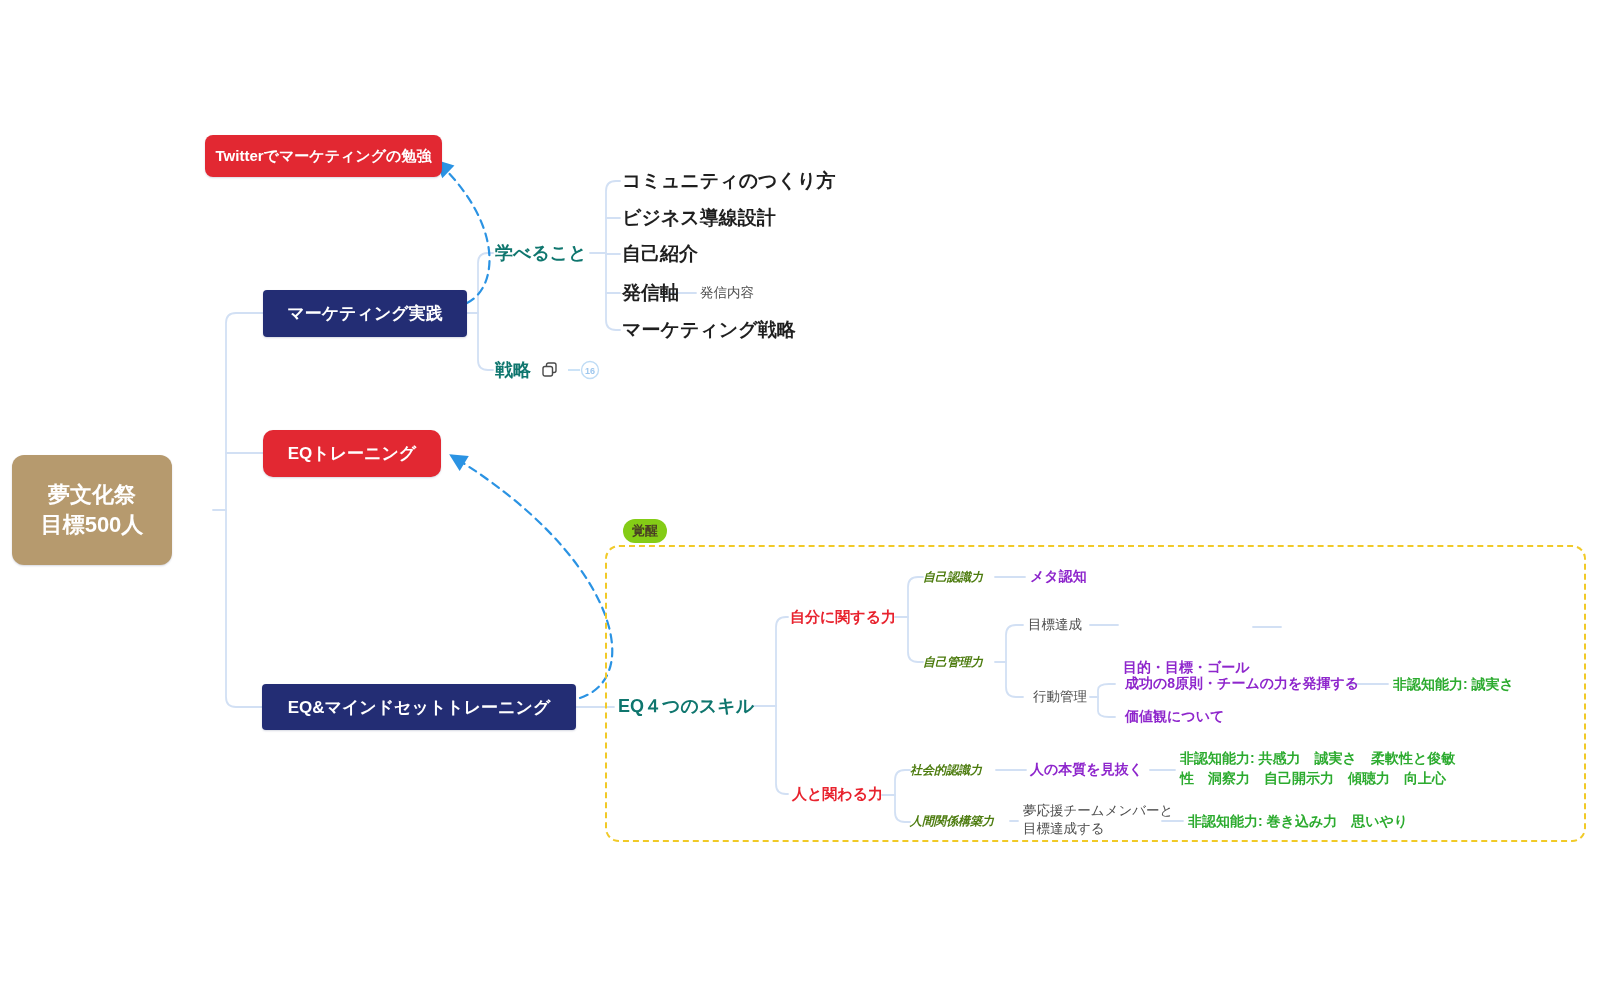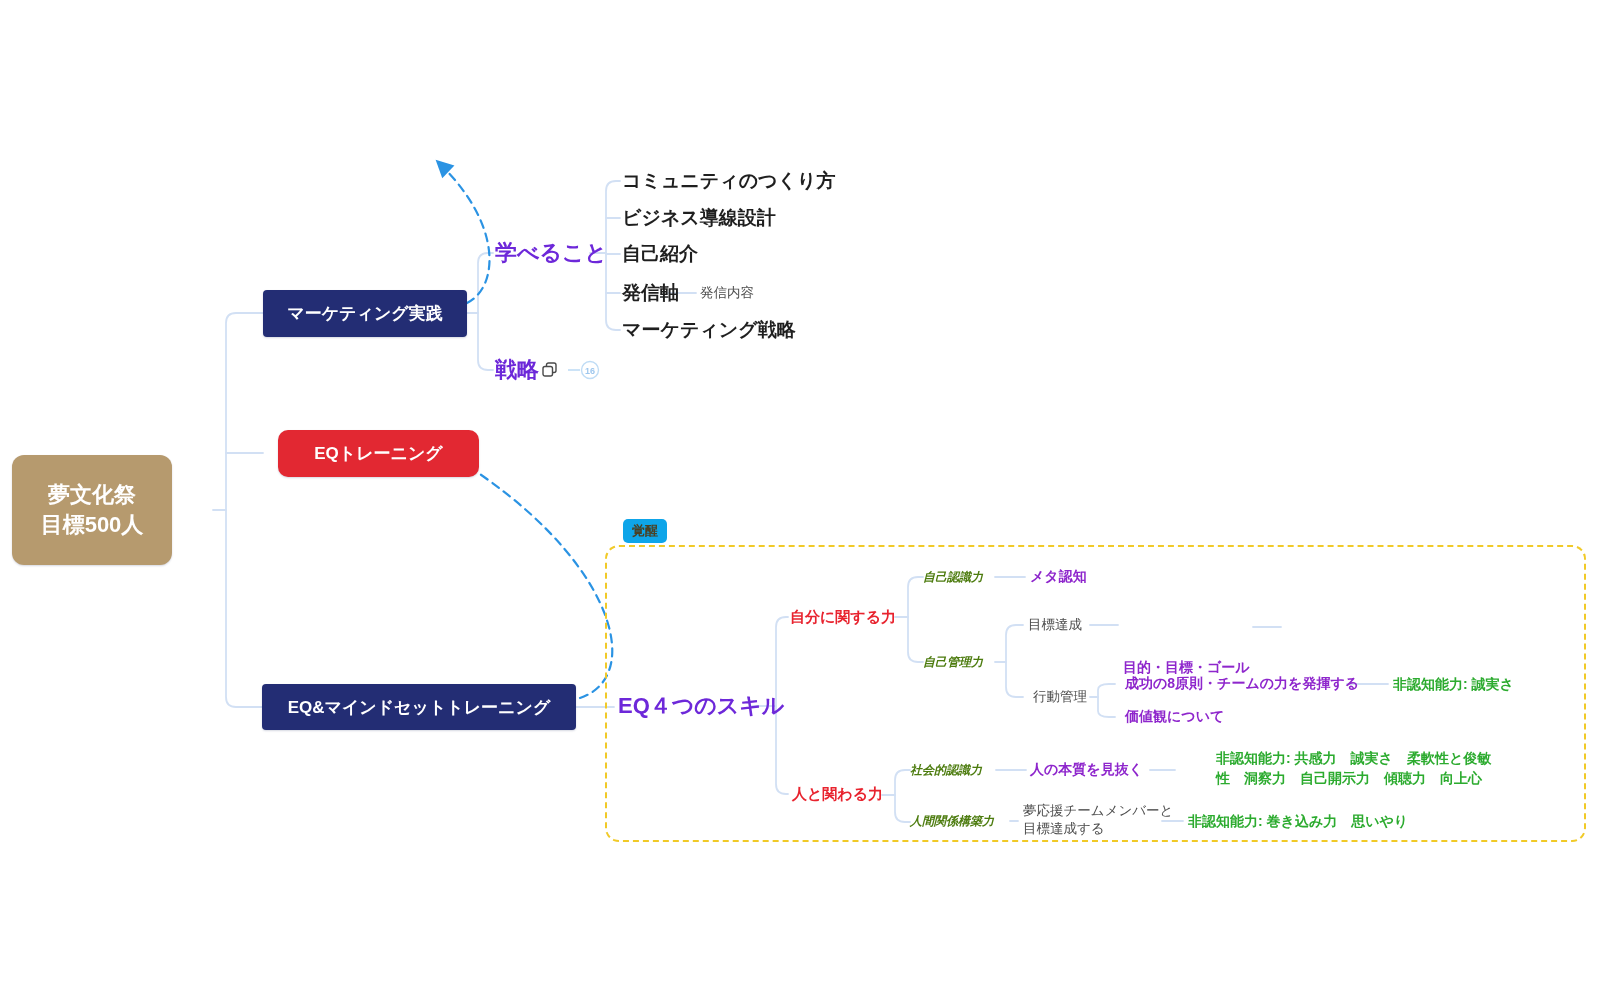--- a/index.html
+++ b/index.html
@@ -8,33 +8,33 @@
   svg.layer{position:absolute;left:0;top:0;pointer-events:none;}
   .abs{position:absolute;}
   .ct{position:absolute;transform:translateY(-50%);white-space:nowrap;}
   .box{position:absolute;display:flex;align-items:center;justify-content:center;
        color:#fff;font-weight:bold;box-shadow:0 1px 2px rgba(30,40,90,.18);}
   .navy{background:#232d74;border-radius:4px;font-size:17px;}
   .redbox{background:#e22832;border-radius:10px;font-size:17px;}
   .rootbox{background:#b69a6e;border-radius:12px;font-size:22px;line-height:30px;
            text-align:center;white-space:pre-line;}
   .twbox{background:#e22832;border-radius:8px;font-size:15px;}
-  .big-label{font-size:22px;font-weight:bold;color:#6d28d9;}
+  .big-label{font-size:18px;font-weight:bold;color:#0f766e;}
   .child-label{font-size:19px;font-weight:bold;color:#1f1f1f;}
   .gray-label{font-size:13.5px;font-weight:normal;color:#4d4d4d;}
   .red-label{font-size:15px;font-weight:bold;color:#e8232e;text-align:right;}
   .blue-label{font-size:12px;font-weight:bold;color:#4d7c0f;font-style:italic;}
   .purple-label{font-size:14px;font-weight:bold;color:#8e26cc;}
   .green-label{font-size:14px;font-weight:bold;color:#2cab2f;line-height:20px;}
   .wrapblk{white-space:normal;}
   .two-line{white-space:pre-line;line-height:18px;}
   .boundary{position:absolute;left:605px;top:545px;width:977px;height:293px;
             border:2px dashed #f1ca28;border-radius:14px;}
-  .bd-tag{position:absolute;left:623px;top:519px;padding:3px 9px;background:#0ea5e9;
-          border-radius:5px;font-size:13px;font-weight:bold;color:#4a4024;z-index:3;}
+  .bd-tag{position:absolute;left:623px;top:519px;padding:3px 9px;background:#84cc16;
+          border-radius:12px;font-size:13px;font-weight:bold;color:#4a4024;z-index:3;}
 </style>
 </head>
 <body>
 
 <div class="canvas">
 
   <svg class="layer" width="1603" height="992">
     <defs>
       <marker id="arrow" markerWidth="10" markerHeight="10" refX="7.5" refY="5" orient="auto">
         <path d="M 1 1 L 9 5 L 1 9 Z" fill="#2b93e3"></path>
@@ -85,23 +85,24 @@
       <text x="590" y="373.5" text-anchor="middle" font-size="9" font-weight="bold" fill="#9ec7ee">16</text>
     </g>
   </svg>
 
   <div class="boundary"></div>
   <div class="bd-tag">覚醒</div>
 
   <div class="box rootbox" style="left:12px;top:455px;width:160px;height:110px;">夢文化祭
 目標500人</div>
 
+  <div class="box twbox" style="left:205px;top:135px;width:237px;height:42px;">Twitterでマーケティングの勉強</div>
 
   <div class="box navy" style="left:263px;top:290px;width:204px;height:47px;">マーケティング実践</div>
-  <div class="box redbox" style="left:278px;top:430px;width:201px;height:47px;">EQトレーニング</div>
+  <div class="box redbox" style="left:263px;top:430px;width:178px;height:47px;">EQトレーニング</div>
   <div class="box navy" style="left:262px;top:684px;width:314px;height:46px;">EQ&amp;マインドセットトレーニング</div>
 
   <div class="ct big-label" style="left:495px;top:253px;">学べること</div>
   <div class="ct child-label" style="left:622px;top:181px;">コミュニティのつくり方</div>
   <div class="ct child-label" style="left:622px;top:218px;">ビジネス導線設計</div>
   <div class="ct child-label" style="left:622px;top:254px;">自己紹介</div>
   <div class="ct child-label" style="left:622px;top:293px;">発信軸</div>
   <div class="ct gray-label" style="left:700px;top:293px;">発信内容</div>
   <div class="ct child-label" style="left:622px;top:330px;">マーケティング戦略</div>
 
@@ -125,20 +126,20 @@
   <div class="ct gray-label" style="left:1028px;top:625px;">目標達成</div>
   <div class="ct purple-label" style="left:1123px;top:625px;margin-top:43px;">目的・目標・ゴール</div>
 
   <div class="ct gray-label" style="left:1033px;top:697px;">行動管理</div>
   <div class="ct purple-label" style="left:1125px;top:684px;">成功の8原則・チームの力を発揮する</div>
   <div class="ct green-label" style="left:1393px;top:684px;">非認知能力: 誠実さ</div>
   <div class="ct purple-label" style="left:1125px;top:717px;">価値観について</div>
 
   <div class="ct blue-label" style="left:910px;top:770px;">社会的認識力</div>
   <div class="ct purple-label" style="left:1030px;top:770px;">人の本質を見抜く</div>
-  <div class="ct green-label wrapblk" style="left:1216px;top:768px;width:282px;">非認知能力: 共感力　誠実さ　柔軟性と俊敏性　洞察力　自己開示力　傾聴力　向上心</div>
+  <div class="ct green-label wrapblk" style="left:1180px;top:768px;width:282px;">非認知能力: 共感力　誠実さ　柔軟性と俊敏性　洞察力　自己開示力　傾聴力　向上心</div>
 
   <div class="ct blue-label" style="left:910px;top:821px;">人間関係構築力</div>
   <div class="ct gray-label two-line" style="left:1023px;top:820px;">夢応援チームメンバーと
 目標達成する</div>
   <div class="ct green-label" style="left:1188px;top:821px;">非認知能力: 巻き込み力　思いやり</div>
 
 </div>
 
 </body></html>

